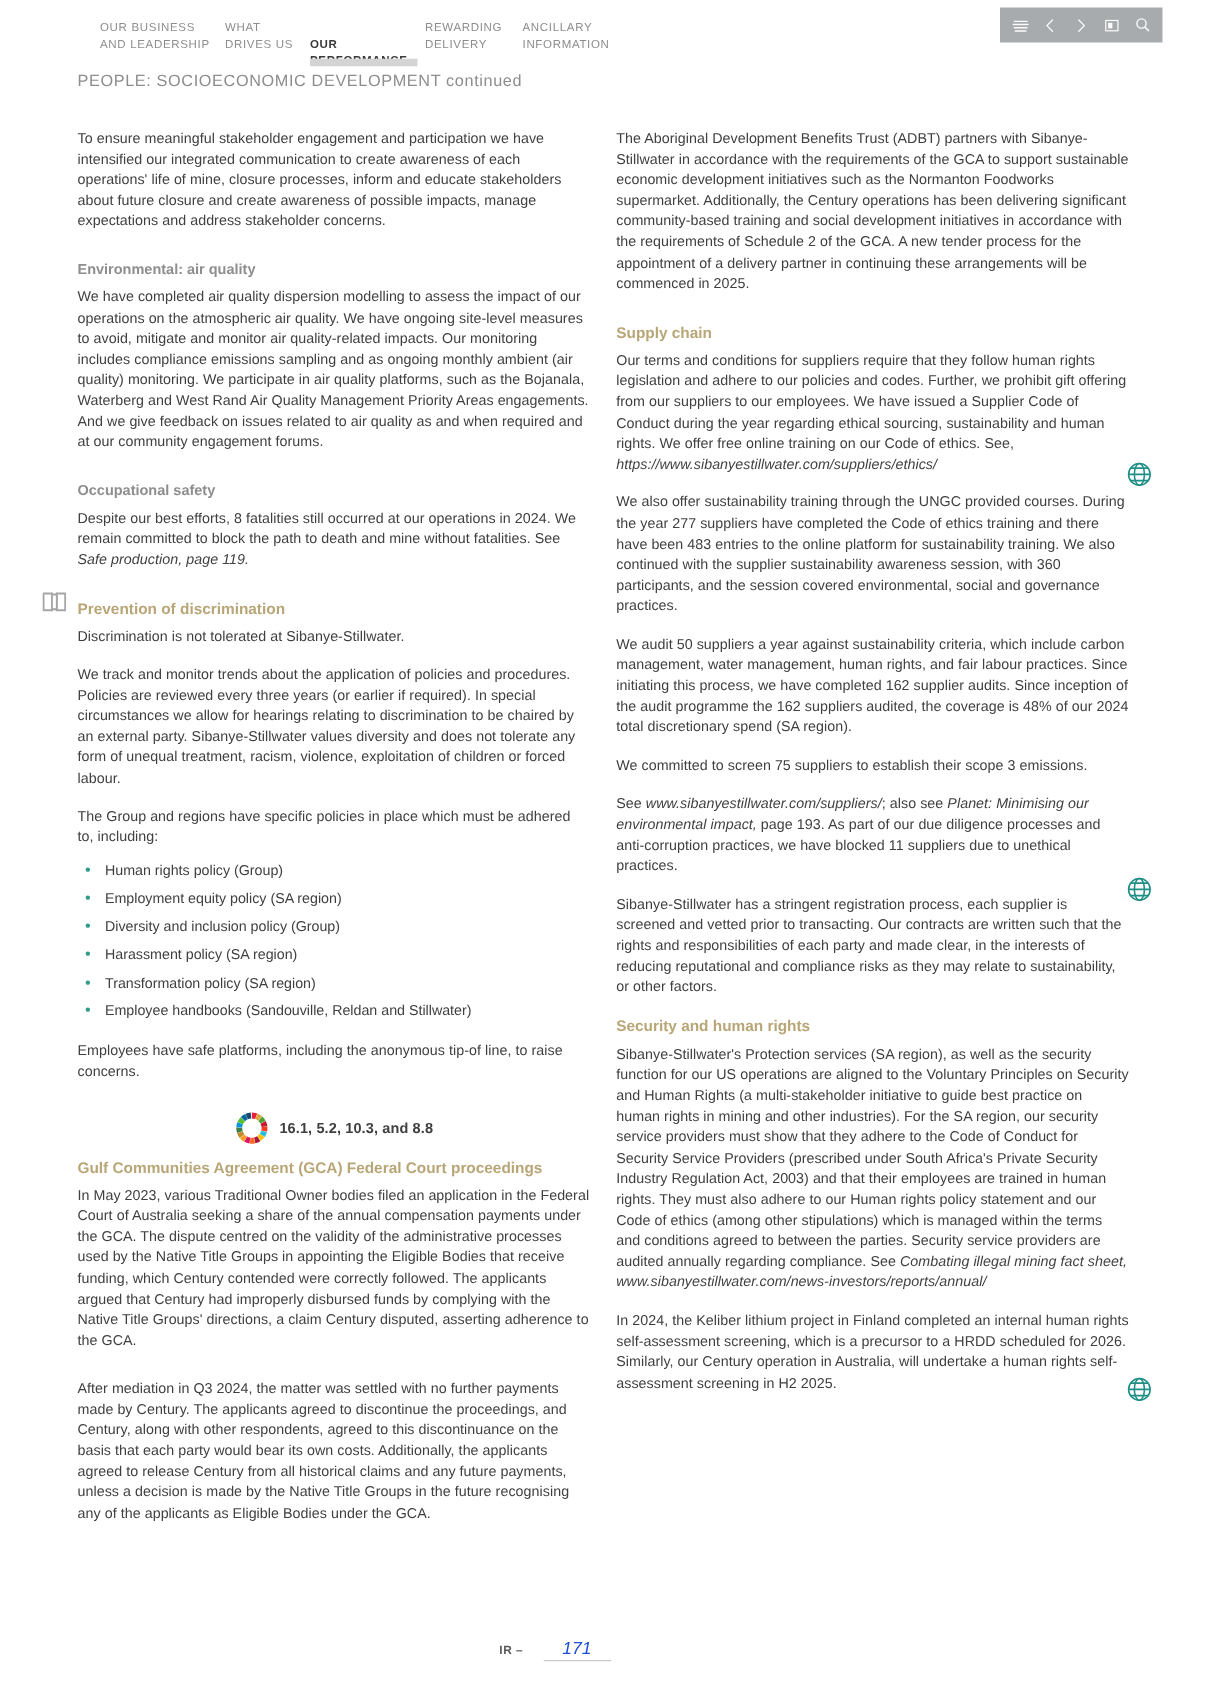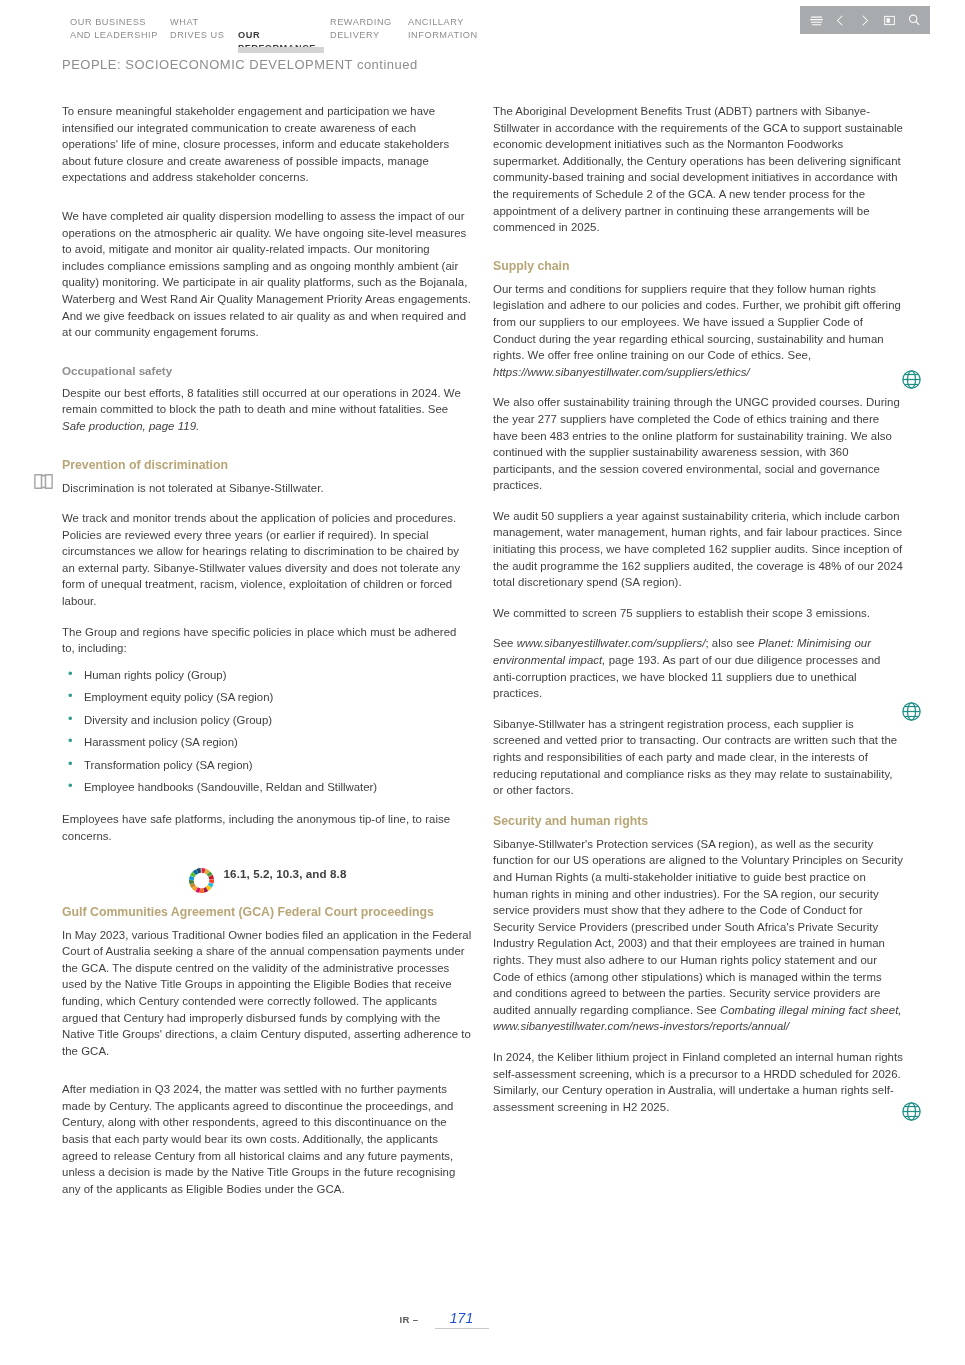--- a/index.html
+++ b/index.html
@@ -38,21 +38,21 @@
     justify-content: center;
     color: #ffffff;
     opacity: .95;
   }
   .viewer-toolbar svg { display: block; }
 
   
   .nav-tabs {
     position: absolute;
     top: 16px;
-    left: 70px;
+    left: 80px;
     width: 430px;
     height: 36px;
   }
   .nav-tab {
     position: absolute;
     top: 0;
     font-size: 9.2px;
     line-height: 13px;
     letter-spacing: .55px;
     color: #8d8d8d;
@@ -144,20 +144,21 @@
     top: -1px;
     color: #2f9e8f;
     font-size: 13px;
   }
 
   .it { font-style: italic; }
 
   
   .sdg-row {
     display: flex;
+    align-items: center;
     justify-content: center;
     margin: 22px 0 8px 0;
     gap: 9px;
   }
   .sdg-wheel {
     width: 27px;
     height: 27px;
     position: relative;
     flex: 0 0 auto;
   }
@@ -261,20 +262,21 @@
 <div class="running-header">
   <span class="rh-main">PEOPLE: SOCIOECONOMIC DEVELOPMENT</span><span class="rh-cont"> continued</span>
 </div>
 
 <div class="page-body">
 
   <div class="col col-left">
 
     <p class="body-text gap">To ensure meaningful stakeholder engagement and participation we have intensified our integrated communication to create awareness of each operations' life of mine, closure processes, inform and educate stakeholders about future closure and create awareness of possible impacts, manage expectations and address stakeholder concerns.</p>
 
+    <h3 class="sub-head">Environmental: air quality</h3>
     <p class="body-text gap">We have completed air quality dispersion modelling to assess the impact of our operations on the atmospheric air quality. We have ongoing site-level measures to avoid, mitigate and monitor air quality-related impacts. Our monitoring includes compliance emissions sampling and as ongoing monthly ambient (air quality) monitoring. We participate in air quality platforms, such as the Bojanala, Waterberg and West Rand Air Quality Management Priority Areas engagements. And we give feedback on issues related to air quality as and when required and at our community engagement forums.</p>
 
     <h3 class="sub-head">Occupational safety</h3>
     <p class="body-text gap">
       <span>Despite our best efforts, 8 fatalities still occurred at our operations in 2024. We remain committed to block the path to death and mine without fatalities. See </span><span class="it">Safe production, page 119.</span>
     </p>
 
     <h3 class="gold-head">Prevention of discrimination</h3>
     <p class="body-text">Discrimination is not tolerated at Sibanye-Stillwater.</p>
     <p class="body-text">We track and monitor trends about the application of policies and procedures. Policies are reviewed every three years (or earlier if required). In special circumstances we allow for hearings relating to discrimination to be chaired by an external party. Sibanye-Stillwater values diversity and does not tolerate any form of unequal treatment, racism, violence, exploitation of children or forced labour.</p>

